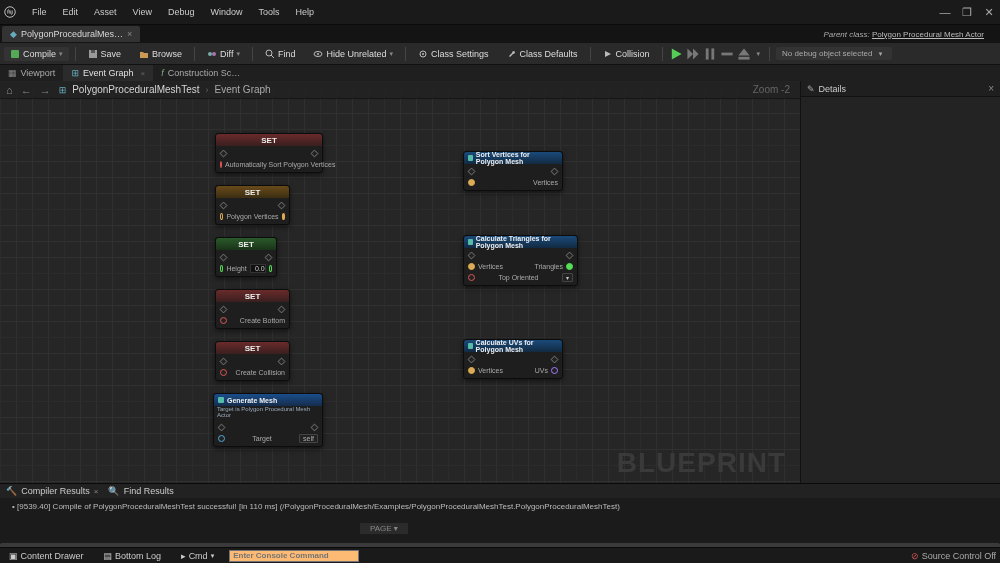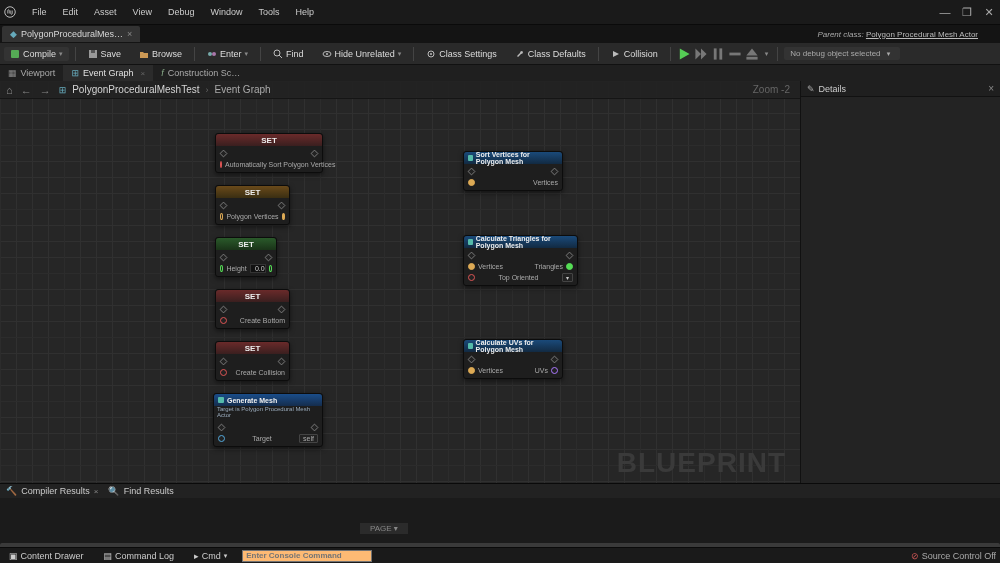--- a/index.html
+++ b/index.html
@@ -9,21 +9,21 @@
 .menubar { height: 15px; background: #1a1a1a; display: flex; align-items: center; padding: 12px 4px; border-bottom: 1px solid #0a0a0a; }
 .menubar .logo { width: 12px; height: 12px; margin-right: 8px; }
 .menubar .item { padding: 0 8px; font-size: 9px; color: #ccc; cursor: pointer; }
 .menubar .wincontrols { margin-left: auto; display: flex; gap: 8px; font-size: 11px; color: #aaa; }
 .menubar .wincontrols span { width: 14px; text-align: center; cursor: pointer; }
 
 
 .tabrow { height: 18px; background: #141414; display: flex; align-items: center; }
 .tabrow .tab { background: #333; padding: 0 8px; height: 16px; display: flex; align-items: center; gap: 4px; font-size: 9px; color: #d8d8d8; border-radius: 2px 2px 0 0; margin-left: 2px; }
 .tabrow .tab .close { color: #888; font-size: 9px; cursor:pointer; }
-.tabrow .parent { margin-left: auto; margin-right: 22px; font-size: 8px; color: #aaa; font-style: italic; }
+.tabrow .parent { margin-left: auto; margin-right: 16px; font-size: 8px; color: #aaa; font-style: italic; }
 .tabrow .parent .val { color: #bbb; text-decoration: underline; font-style: normal; }
 
 
 .toolbar { height: 22px; background: #2a2a2a; display: flex; align-items: center; padding: 0 4px; gap: 6px; border-bottom: 1px solid #111; }
 .tbtn { display: flex; align-items: center; gap: 3px; padding: 2px 6px; font-size: 9px; color: #ddd; cursor: pointer; border-radius: 2px; }
 .tbtn.compile { background: #333; }
 .tbtn .ico { width: 10px; height: 10px; display: inline-block; }
 .sep { width: 1px; height: 14px; background: #444; }
 .playgroup { display: flex; gap: 3px; align-items: center; }
 .playbtn { width: 14px; height: 14px; display: flex; align-items: center; justify-content: center; cursor: pointer; }
@@ -172,21 +172,21 @@
     <span>Browse</span>
   </div>
   <div class="sep"></div>
   <div class="tbtn">
     <span class="ico">
         <svg viewBox="0 0 10 10">
           <circle cx="3" cy="5" r="2" fill="#7aa"></circle>
           <circle cx="7" cy="5" r="2" fill="#a7a"></circle>
         </svg>
       </span>
-    <span>Enter</span>
+    <span>Diff</span>
     <span style="font-size:7px;color:#888;">▾</span>
   </div>
   <div class="sep"></div>
   <div class="tbtn">
     <span class="ico">
         <svg viewBox="0 0 10 10">
           <circle cx="4" cy="4" r="3" fill="none" stroke="#bbb"></circle>
           <line x1="6" y1="6" x2="9" y2="9" stroke="#bbb"></line>
         </svg>
       </span>
@@ -467,34 +467,37 @@
     <span class="tab">
       <span style="color:#999;">🔨</span>
       <span>Compiler Results</span>
       <span class="close">×</span>
     </span>
     <span class="tab">
       <span style="color:#999;">🔍</span>
       <span>Find Results</span>
     </span>
   </div>
+  <div class="cbody">
+    <div class="bullet">[9539.40] Compile of PolygonProceduralMeshTest successful! [in 110 ms] (/PolygonProceduralMesh/Examples/PolygonProceduralMeshTest.PolygonProceduralMeshTest)</div>
+  </div>
 </div>
 <div class="btn-page"><span>PAGE ▾</span></div>
 <div class="foot">
     <div class="btn-clear">CLEAR</div>
   </div>
 
 <div class="status">
   <div class="sbtn">
     <span>▣</span>
     <span>Content Drawer</span>
   </div>
   <div class="sbtn">
     <span>▤</span>
-    <span>Command Log</span>
+    <span>Bottom Log</span>
   </div>
   <div class="sbtn">
     <span>▸</span>
     <span>Cmd</span>
     <span style="font-size:7px;">▾</span>
   </div>
   <input class="cmdinp" placeholder="Enter Console Command" style="">
   <div class="source">
     <span style="color:#c55;">⊘</span>
     <span>Source Control Off</span>

